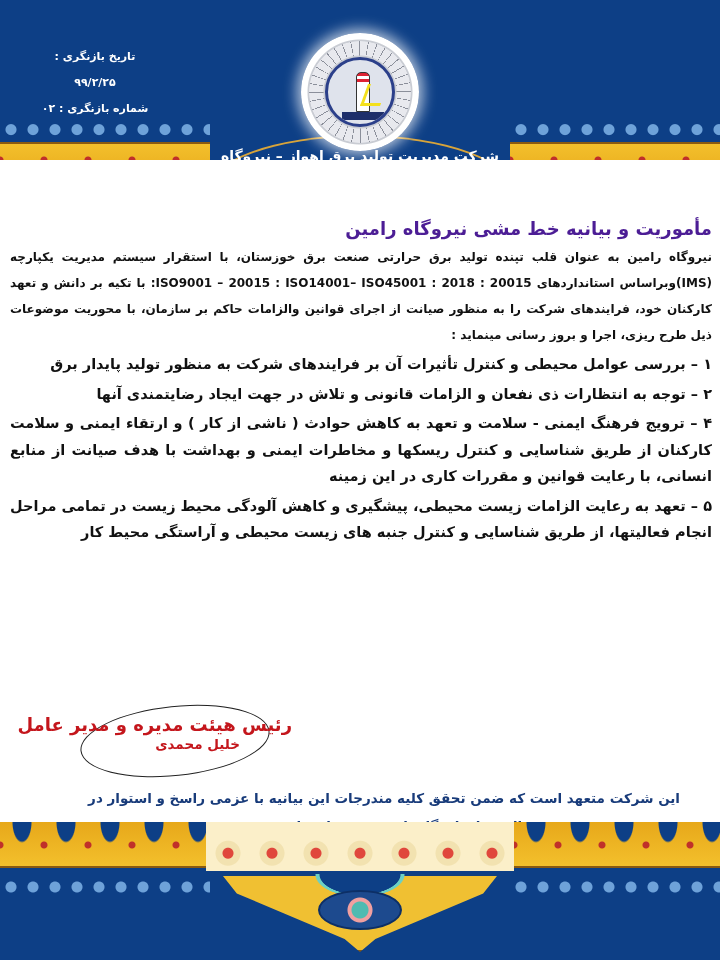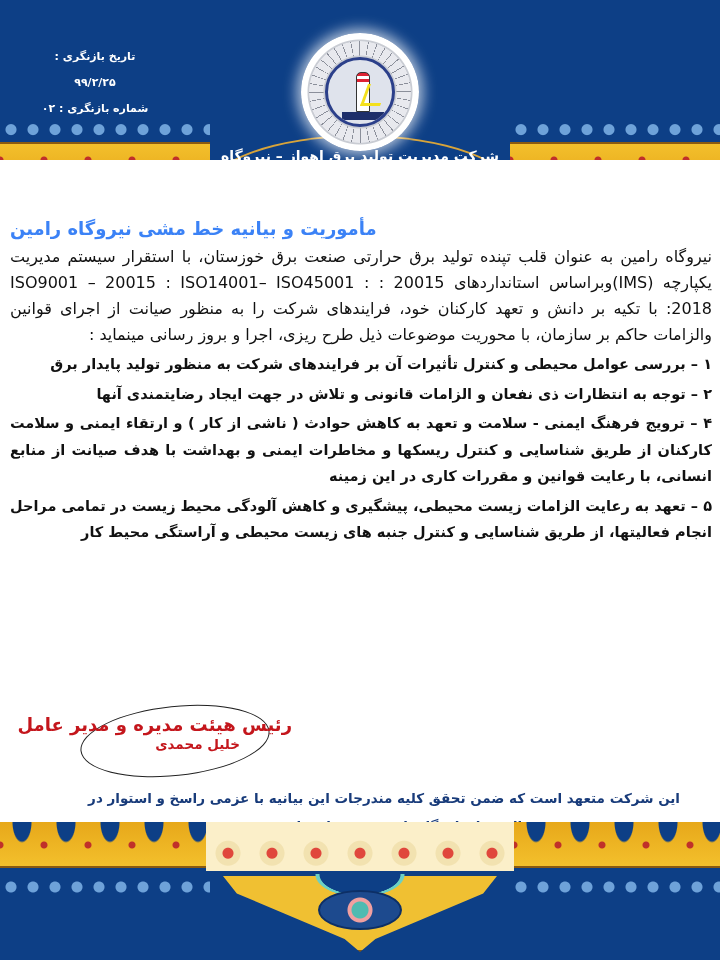--- a/index.html
+++ b/index.html
@@ -29,22 +29,22 @@
     .logo-inner { position: absolute; left: 24px; top: 24px; width: 70px; height: 70px; border-radius: 50%; background: #dfe3ec; border: 3px solid #2b3f8a; overflow: hidden; }
     .logo-tower { position: absolute; left: 28px; top: 12px; width: 14px; height: 40px; background: linear-gradient(#d23 0 3px, #fff 3px 6px, #d23 6px 9px, #fff 9px); border: 1px solid #333; border-radius: 5px 5px 0 0; }
     .logo-bolt { position: absolute; left: 36px; top: 24px; width: 20px; height: 22px; border-left: 3px solid #f4e01c; border-bottom: 3px solid #f4e01c; transform: skewX(-20deg); }
     .logo-base { position: absolute; left: 14px; top: 52px; width: 42px; height: 8px; background: #1d2e6a; }
     .gold-rule { position: absolute; left: 0; top: 190px; width: 720px; height: 3px; background: #f4b62b; }
     .red-band { position: absolute; left: 0; top: 194px; width: 720px; height: 14px; background: #a8121a; }
     .basmala { position: absolute; left: 313px; top: 171px; width: 94px; height: 30px; border-radius: 50%; background: radial-gradient(ellipse at 50% 40%, #4fb2ee, #1c86d1); color: #fff; font-size: 12px; text-align: left; line-height: 30px; direction: rtl; }
 
     
     .content { position: absolute; left: 10px; top: 214px; width: 702px; direction: rtl; color: #111; }
-    .doc-title { text-align: left; color: #3b82f6; font-weight: bold; font-size: 18px; line-height: 30px; }
-    .para { font-weight: normal; font-size: 16px; line-height: 26px; text-align: justify; text-align-last: right; }
+    .doc-title { text-align: right; color: #4c1d95; font-weight: bold; font-size: 18px; line-height: 30px; }
+    .para { font-weight: bold; font-size: 12px; line-height: 26px; text-align: justify; text-align-last: right; }
     .item { font-weight: bold; font-size: 14.5px; line-height: 26.5px; text-align: justify; margin-top: 3px; }
 
     .sign { position: absolute; left: 80px; top: 706px; width: 220px; height: 80px; }
     .sign-loop { position: absolute; left: 0; top: 0; width: 190px; height: 70px; border: 1.5px solid #222; border-radius: 50%; transform: rotate(-6deg); }
     .sign-title { position: absolute; right: 8px; top: 8px; color: #c4161c; font-weight: bold; font-size: 18px; direction: rtl; white-space: nowrap; }
     .sign-name { position: absolute; right: 60px; top: 30px; color: #c4161c; font-weight: bold; font-size: 13.5px; direction: rtl; white-space: nowrap; }
 
     .commit { position: absolute; left: 40px; top: 784px; width: 640px; direction: rtl; text-align: right; color: #183b7a; font-weight: bold; font-size: 13.5px; line-height: 28px; }
 
     

